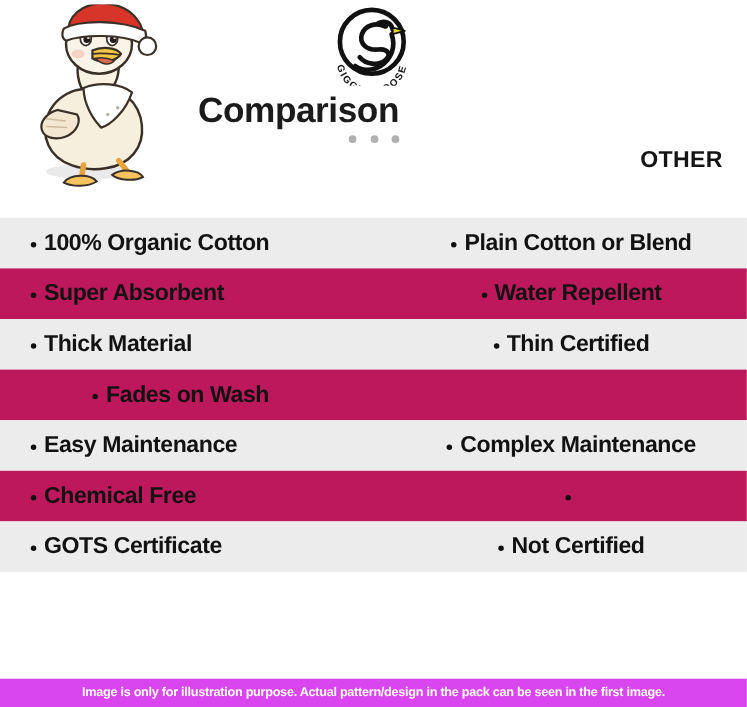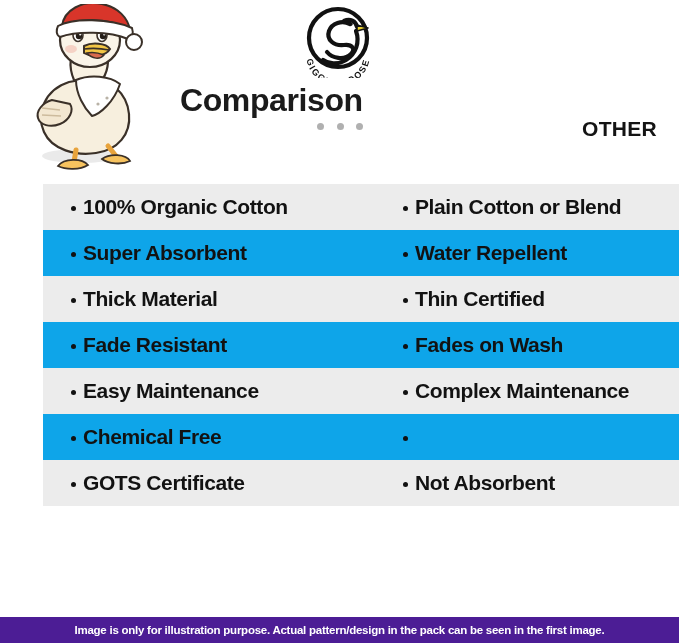--- a/index.html
+++ b/index.html
@@ -72,53 +72,52 @@
     height: 7px;
     border-radius: 50%;
     background: #b0b0b0;
     margin: 0 4px;
   }
 
   
   .other-brands {
     position: absolute;
     right: 22px;
-    top: 116px;
+    top: 133px;
     text-align: center;
     font-size: 21px;
     font-weight: bold;
     color: #141414;
     line-height: 25px;
     letter-spacing: 0.3px;
   }
 
   
   .compare-table {
     position: absolute;
-    top: 184px;
+    top: 198px;
     left: 0;
     width: 630px;
-    margin-left: 43px;
   }
   .compare-row {
     display: flex;
     width: 679px;
     height: 46px;
     align-items: center;
-    background: #0ea5e9;
+    background: #be185d;
   }
   .compare-row.alt { background: #ececec; }
 
   .cell {
     display: flex;
     align-items: center;
     box-sizing: border-box;
   }
   .cell-ours  { width: 355px; padding-left: 28px; }
-  .cell-other { width: 324px; padding-left: 5px; }
+  .cell-other { width: 324px; padding-left: 5px; justify-content: center; }
 
   .bullet {
     width: 5px;
     height: 5px;
     border-radius: 50%;
     background: #111111;
     flex: 0 0 auto;
     margin-right: 7px;
     margin-top: 2px;
   }
@@ -130,21 +129,21 @@
     white-space: nowrap;
   }
 
   
   .footer-bar {
     position: absolute;
     left: 0;
     top: 617px;
     width: 679px;
     height: 26px;
-    background: #4c1d95;
+    background: #d946ef;
     display: flex;
     align-items: center;
     justify-content: center;
   }
   .footer-text {
     color: #ffffff;
     font-size: 11.5px;
     font-weight: bold;
     letter-spacing: -0.25px;
     white-space: nowrap;
@@ -265,24 +264,20 @@
     </div>
     <div class="cell cell-other">
       <span class="bullet"></span>
       <span class="cell-text">Thin Certified</span>
     </div>
   </div>
 
 
 
   <div class="compare-row">
-    <div class="cell cell-ours">
-      <span class="bullet"></span>
-      <span class="cell-text">Fade Resistant</span>
-    </div>
     <div class="cell cell-other">
       <span class="bullet"></span>
       <span class="cell-text">Fades on Wash</span>
     </div>
   </div>
 
   <div class="compare-row alt">
     <div class="cell cell-ours">
       <span class="bullet"></span>
       <span class="cell-text">Easy Maintenance</span>
@@ -303,21 +298,21 @@
     </div>
   </div>
 
   <div class="compare-row alt">
     <div class="cell cell-ours">
       <span class="bullet"></span>
       <span class="cell-text">GOTS Certificate</span>
     </div>
     <div class="cell cell-other">
       <span class="bullet"></span>
-      <span class="cell-text">Not Absorbent</span>
+      <span class="cell-text">Not Certified</span>
     </div>
   </div>
 
 </div>
 
 <div class="footer-bar">
   <span class="footer-text">Image is only for illustration purpose. Actual pattern/design in the pack can be seen in the first image.</span>
 </div>
 
 </body></html>

